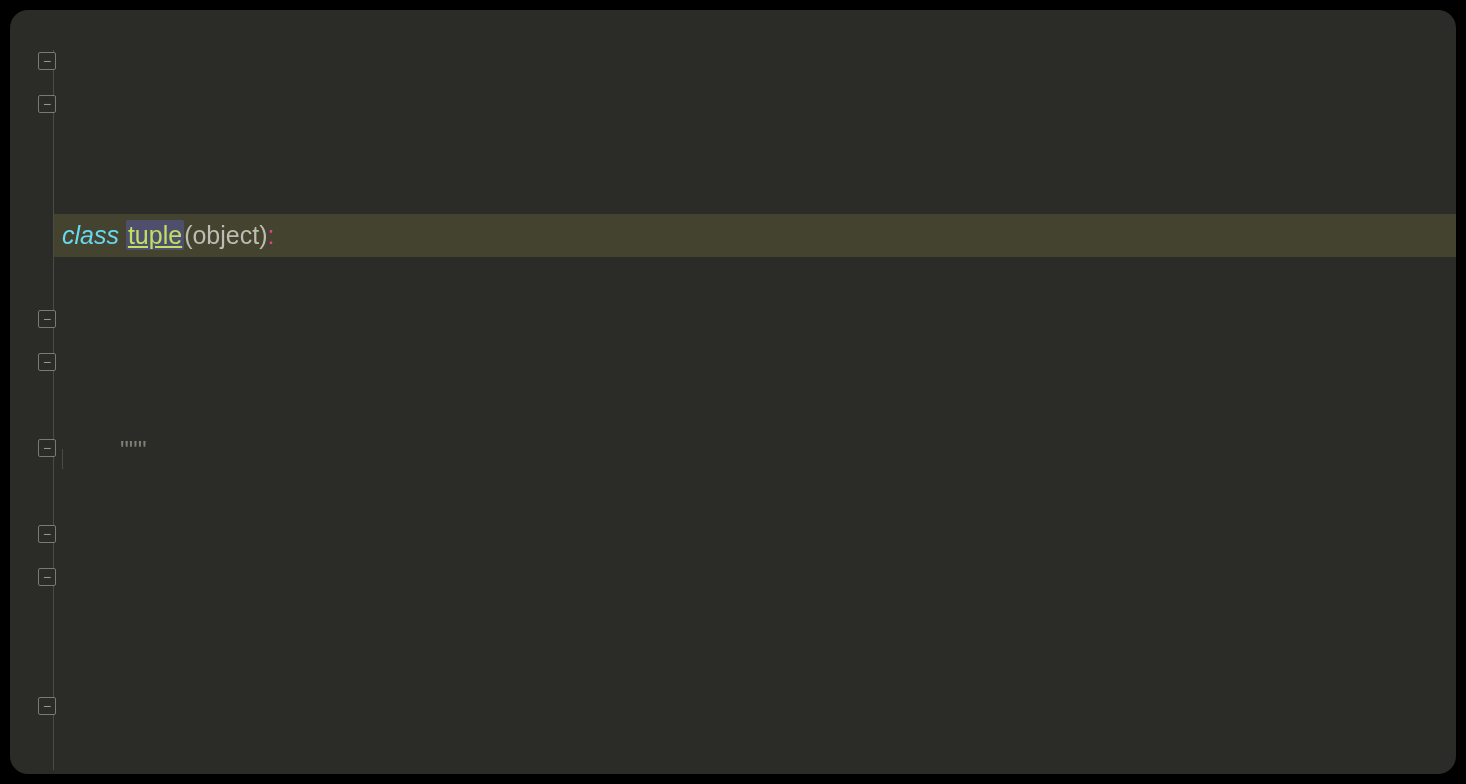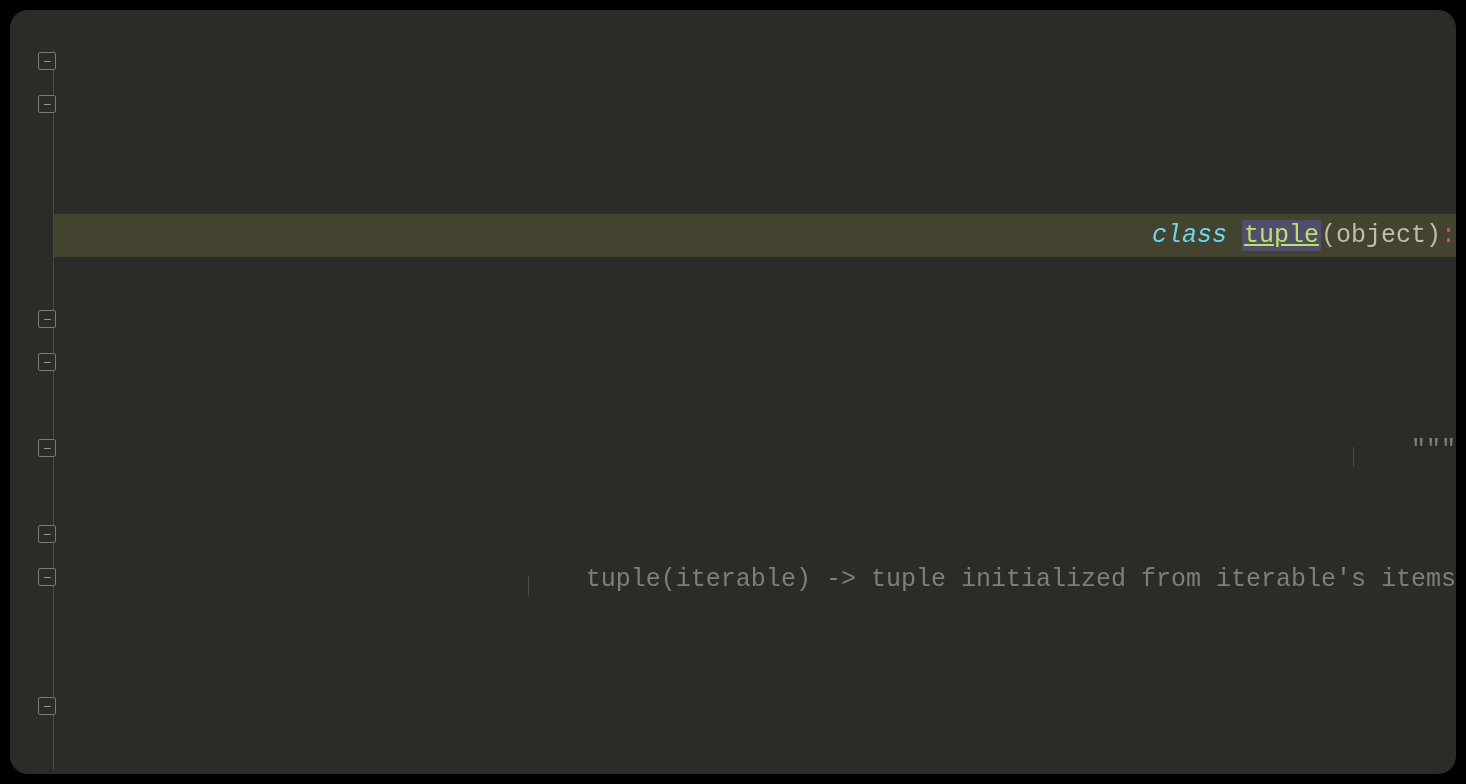--- a/index.html
+++ b/index.html
@@ -16,25 +16,24 @@
     width: 1446px;
     height: 764px;
     background: #2b2b28;
     border-radius: 18px;
     overflow: hidden;
   }
   .editor {
     position: relative;
     width: 100%;
     height: 100%;
-    font-family: Liberation Mono, monospace;
+    font-family: Liberation Sans, sans-serif;
     font-size: 25px;
     line-height: 43px;
     white-space: pre;
-    text-align: right;
   }
   .gutter {
     position: absolute;
     left: 0;
     top: 0;
     width: 44px;
     height: 100%;
   }
   .gutter .vline {
     position: absolute;
@@ -122,21 +121,20 @@
       <div class="fold" style="top:687px;"></div>
     </div>
 
     <div class="codearea">
 
       
       <div class="line hl"><span class="kw">class</span><span class="punc"> </span><span class="name-hl"><span class="cls">tuple</span></span><span class="punc">(</span><span class="obj">object</span><span class="punc">)</span><span class="colon">:</span></div>
 
       
       <div class="line"><span class="indent-guide"></span><span class="doc">"""</span></div>
-      <div class="line"><span class="indent-guide"></span><span class="doc">tuple(iterable) -&gt; tuple initialized from iterable's items</span></div>
       
       
       
 
       
       
 
       
       
 

